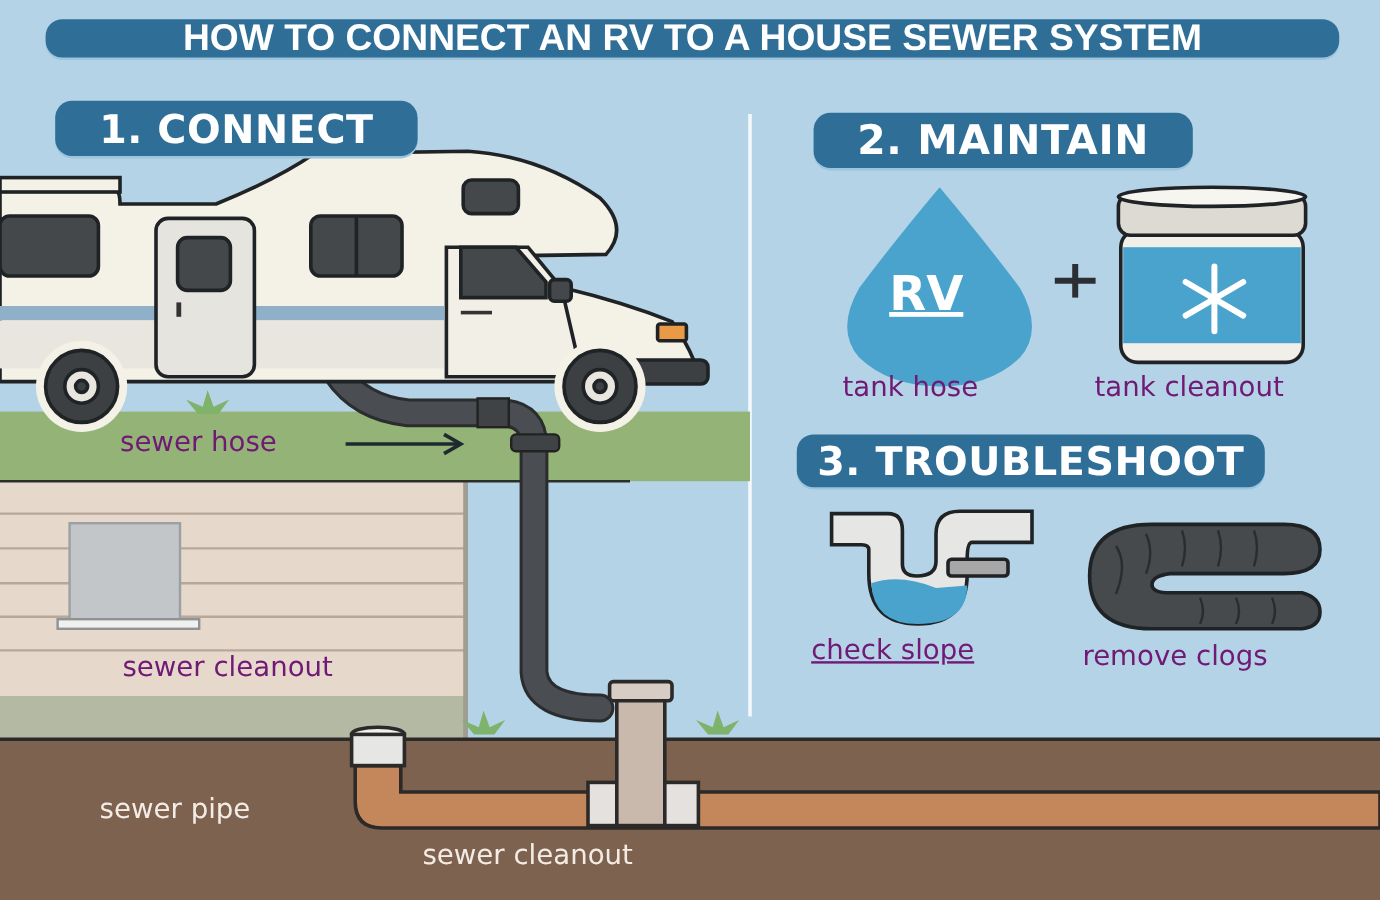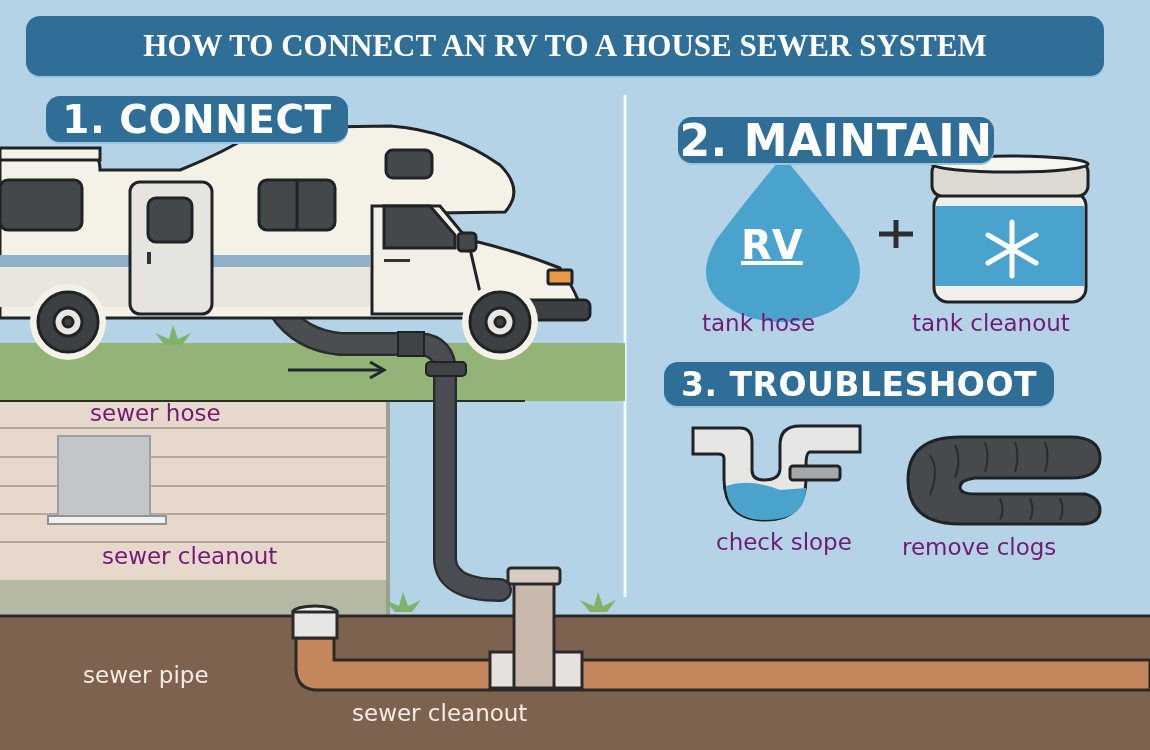--- a/index.html
+++ b/index.html
@@ -7,23 +7,23 @@
     width: 1150px; height: 750px; overflow: hidden; position: relative;
     background: #b5d3e7;
     font-family: "DejaVu Sans", "Liberation Sans", sans-serif;
   }
   .abs { position: absolute; }
   .banner {
     position: absolute; background: #2f6f97; color: #fff; font-weight: bold;
     border-radius: 14px; display: flex; align-items: center; justify-content: center;
     letter-spacing: 0.5px; box-shadow: 0 2px 0 #9cc4dd;
   }
-  #title-banner { left: 26px; top: 16px; width: 1078px; height: 60px; font-size: 31px; font-family: Liberation Serif, serif; font-weight: bold; letter-spacing: 0; }
-  #connect-banner { left: 46px; top: 96px; width: 302px; height: 46px; font-size: 39px; }
-  #maintain-banner { left: 678px; top: 94px; width: 316px; height: 46px; font-size: 44px; margin-top: 23px; }
+  #title-banner { left: 38px; top: 16px; width: 1078px; height: 32px; font-size: 31px; font-family: Liberation Sans, sans-serif; font-weight: bold; letter-spacing: 0; }
+  #connect-banner { left: 46px; top: 84px; width: 302px; height: 46px; font-size: 33px; }
+  #maintain-banner { left: 678px; top: 94px; width: 316px; height: 46px; font-size: 34px; }
   #troubleshoot-banner { left: 664px; top: 362px; width: 390px; height: 44px; font-size: 33px; }
   .label { position: absolute; font-size: 23px; color: #701a75; white-space: nowrap; }
   .label.white { color: #f4ece4; }
   svg { position: absolute; left: 0; top: 0; }
 </style>
 </head>
 <body>
 
 <svg width="1150" height="750" viewBox="0 0 1150 750">
 
@@ -155,21 +155,21 @@
   </g>
 </svg>
 
 <div id="title-banner" class="banner">HOW TO CONNECT AN RV TO A HOUSE SEWER SYSTEM</div>
 <div id="connect-banner" class="banner">1. CONNECT</div>
 <div id="maintain-banner" class="banner">2. MAINTAIN</div>
 <div id="troubleshoot-banner" class="banner">3. TROUBLESHOOT</div>
 
 <div class="abs" style="left:741px; top:222px; font-size:40px; font-weight:bold; color:#fff;text-decoration:underline;">RV</div>
 
-<div class="label" style="left:90px; top:356px;margin-top:44px;">sewer hose</div>
+<div class="label" style="left:100px; top:356px;">sewer hose</div>
 <div class="label" style="left:102px; top:543px;">sewer cleanout</div>
 <div class="label white" style="left:83px; top:662px;">sewer pipe</div>
 <div class="label white" style="left:352px; top:700px;">sewer cleanout</div>
 
 <div class="label" style="left:702px; top:310px;">tank hose</div>
 <div class="label" style="left:912px; top:310px;">tank cleanout</div>
-<div class="label" style="left:716px; top:529px;">check slope</div>
+<div class="label" style="left:676px; top:529px;text-decoration:underline;">check slope</div>
 <div class="label" style="left:902px; top:534px;">remove clogs</div>
 
 </body></html>

